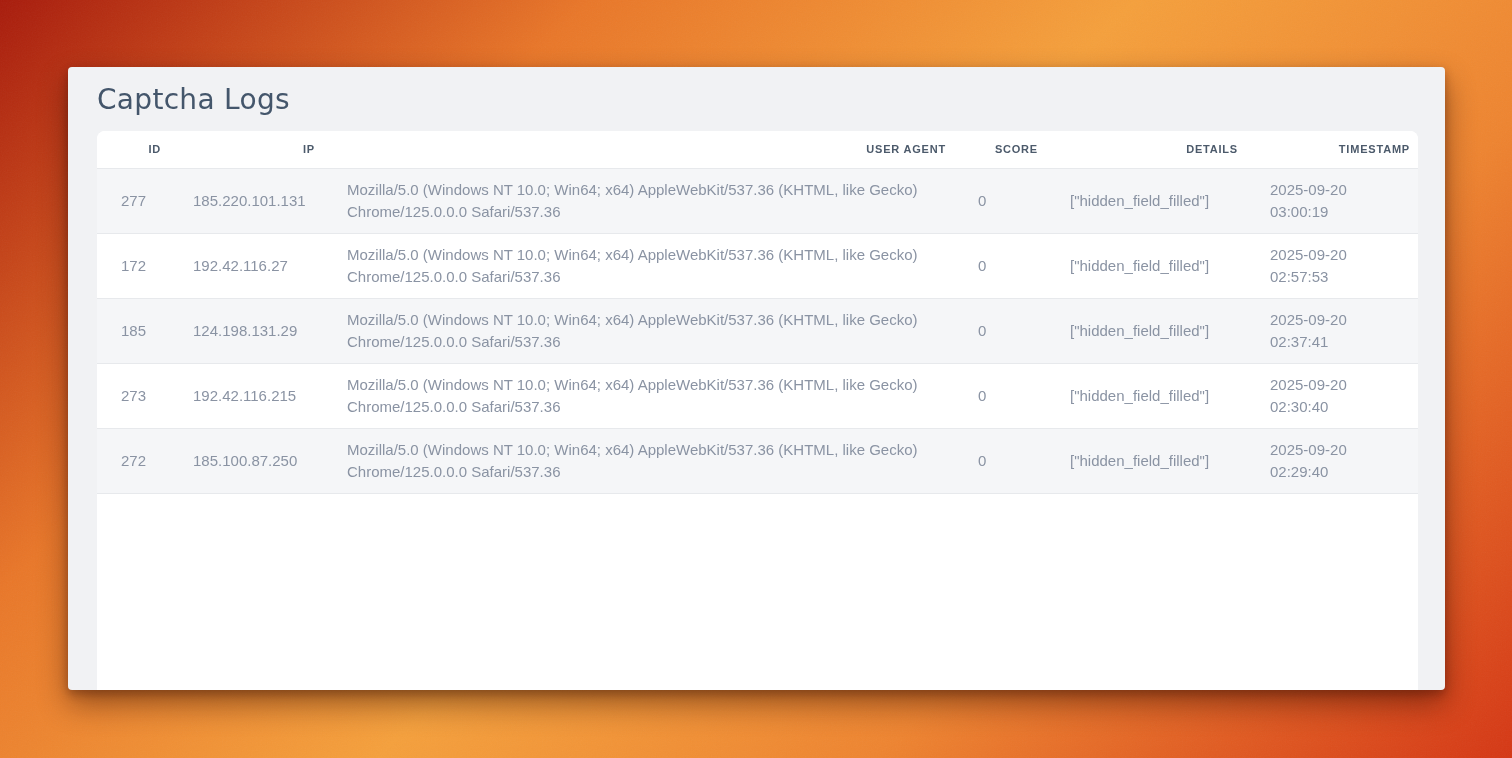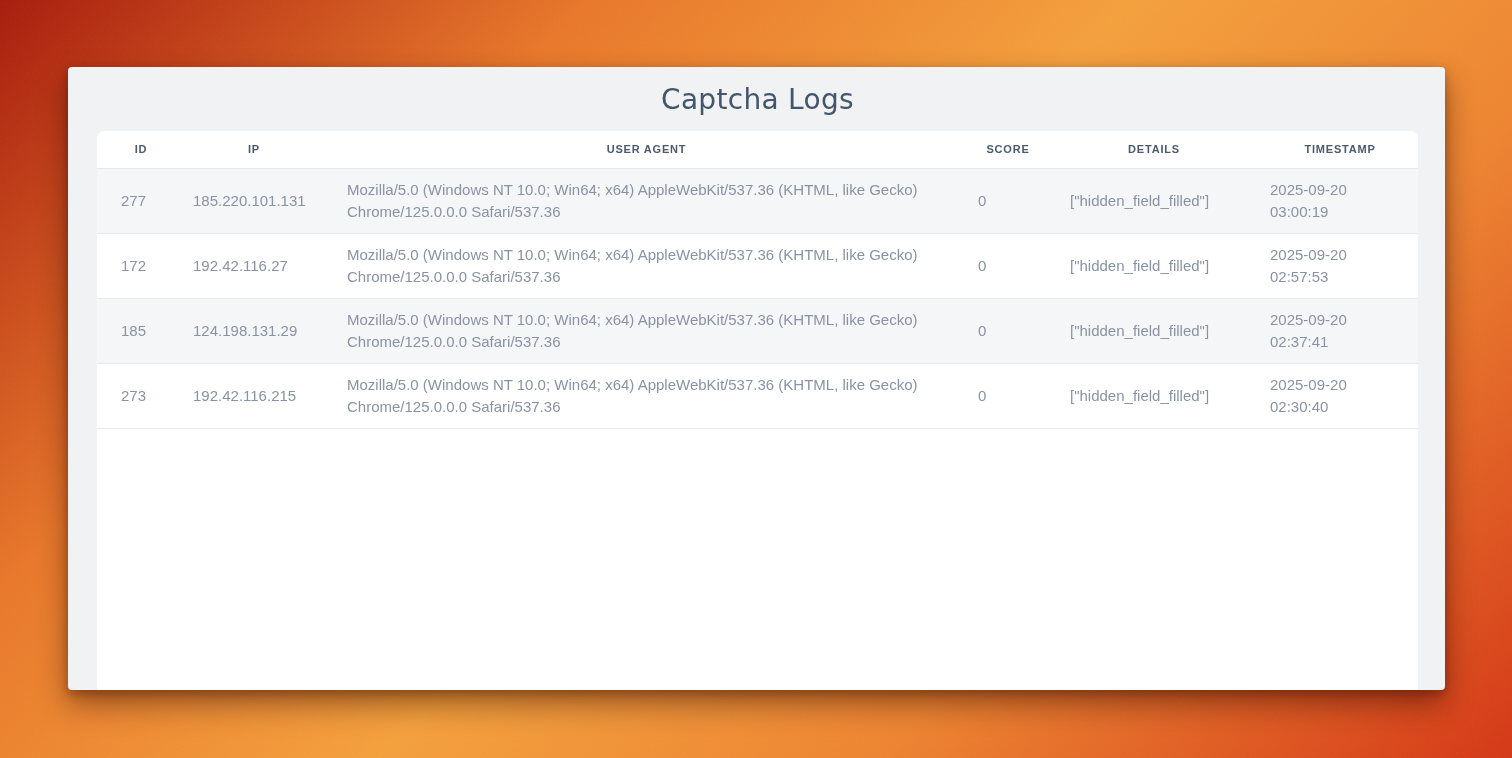--- a/index.html
+++ b/index.html
@@ -14,27 +14,27 @@
   .bg{position:absolute;inset:0;width:1512px;height:758px;
     background:linear-gradient(135deg,var(--grad-tl) 0%,var(--grad-mid1) 26%,
       var(--grad-mid) 50%,var(--grad-mid2) 72%,var(--grad-br) 100%);}
   .noise{position:absolute;inset:0;width:100%;height:100%;opacity:.05;pointer-events:none;}
   .card{position:absolute;left:68px;top:67px;width:1377px;height:623px;
     background:var(--card-bg);border-radius:4px;overflow:hidden;
     box-shadow:0 14px 30px rgba(45,8,0,.45),0 4px 10px rgba(45,8,0,.28);
     padding:0 27px 0 29px;}
   .page-title{font-family:"DejaVu Sans","Liberation Sans",sans-serif;
     font-size:28px;font-weight:500;line-height:32px;color:var(--title-text);
-    padding:17px 0 15px;letter-spacing:.3px;text-align:center;}
+    padding:17px 0 15px;letter-spacing:.3px;}
   .table-wrap{background:var(--table-bg);border-radius:8px 8px 0 0;
     height:559px;overflow:hidden;}
   table{width:100%;border-collapse:collapse;table-layout:fixed;}
   col.c-id{width:72px} col.c-ip{width:154px} col.c-ua{width:631px}
   col.c-score{width:92px} col.c-details{width:200px} col.c-ts{width:172px}
-  thead th{height:37px;text-align:center;vertical-align:middle;
+  thead th{height:37px;text-align:right;vertical-align:middle;
     padding:0 8px 0 24px;font-size:11px;font-weight:bold;letter-spacing:.8px;
     color:var(--head-text);background:var(--table-bg);
     border-bottom:1px solid var(--border);text-transform:uppercase;}
   tbody td{height:65px;vertical-align:middle;padding:10px 16px 10px 24px;
     font-size:15px;line-height:22px;color:var(--cell-text);
     border-bottom:1px solid var(--border);overflow:hidden;}
   tbody tr:nth-child(odd){background:var(--row-alt);}
   tbody tr:nth-child(even){background:var(--table-bg);}
   td.cell-ts{padding-right:60px;}
 </style>
@@ -105,17 +105,25 @@
 
   <tr>
     <td class="cell-id">273</td>
     <td class="cell-ip">192.42.116.215</td>
     <td class="cell-ua">Mozilla/5.0 (Windows NT 10.0; Win64; x64) AppleWebKit/537.36 (KHTML, like Gecko) Chrome/125.0.0.0 Safari/537.36</td>
     <td class="cell-score">0</td>
     <td class="cell-details">["hidden_field_filled"]</td>
     <td class="cell-ts">2025-09-20 02:30:40</td>
   </tr>
 
+  <tr>
+    <td class="cell-id">272</td>
+    <td class="cell-ip">185.100.87.250</td>
+    <td class="cell-ua">Mozilla/5.0 (Windows NT 10.0; Win64; x64) AppleWebKit/537.36 (KHTML, like Gecko) Chrome/125.0.0.0 Safari/537.36</td>
+    <td class="cell-score">0</td>
+    <td class="cell-details">["hidden_field_filled"]</td>
+    <td class="cell-ts">2025-09-20 02:29:40</td>
+  </tr>
 
 </tbody>
     </table>
   </div>
 </div>
 
 </body></html>

